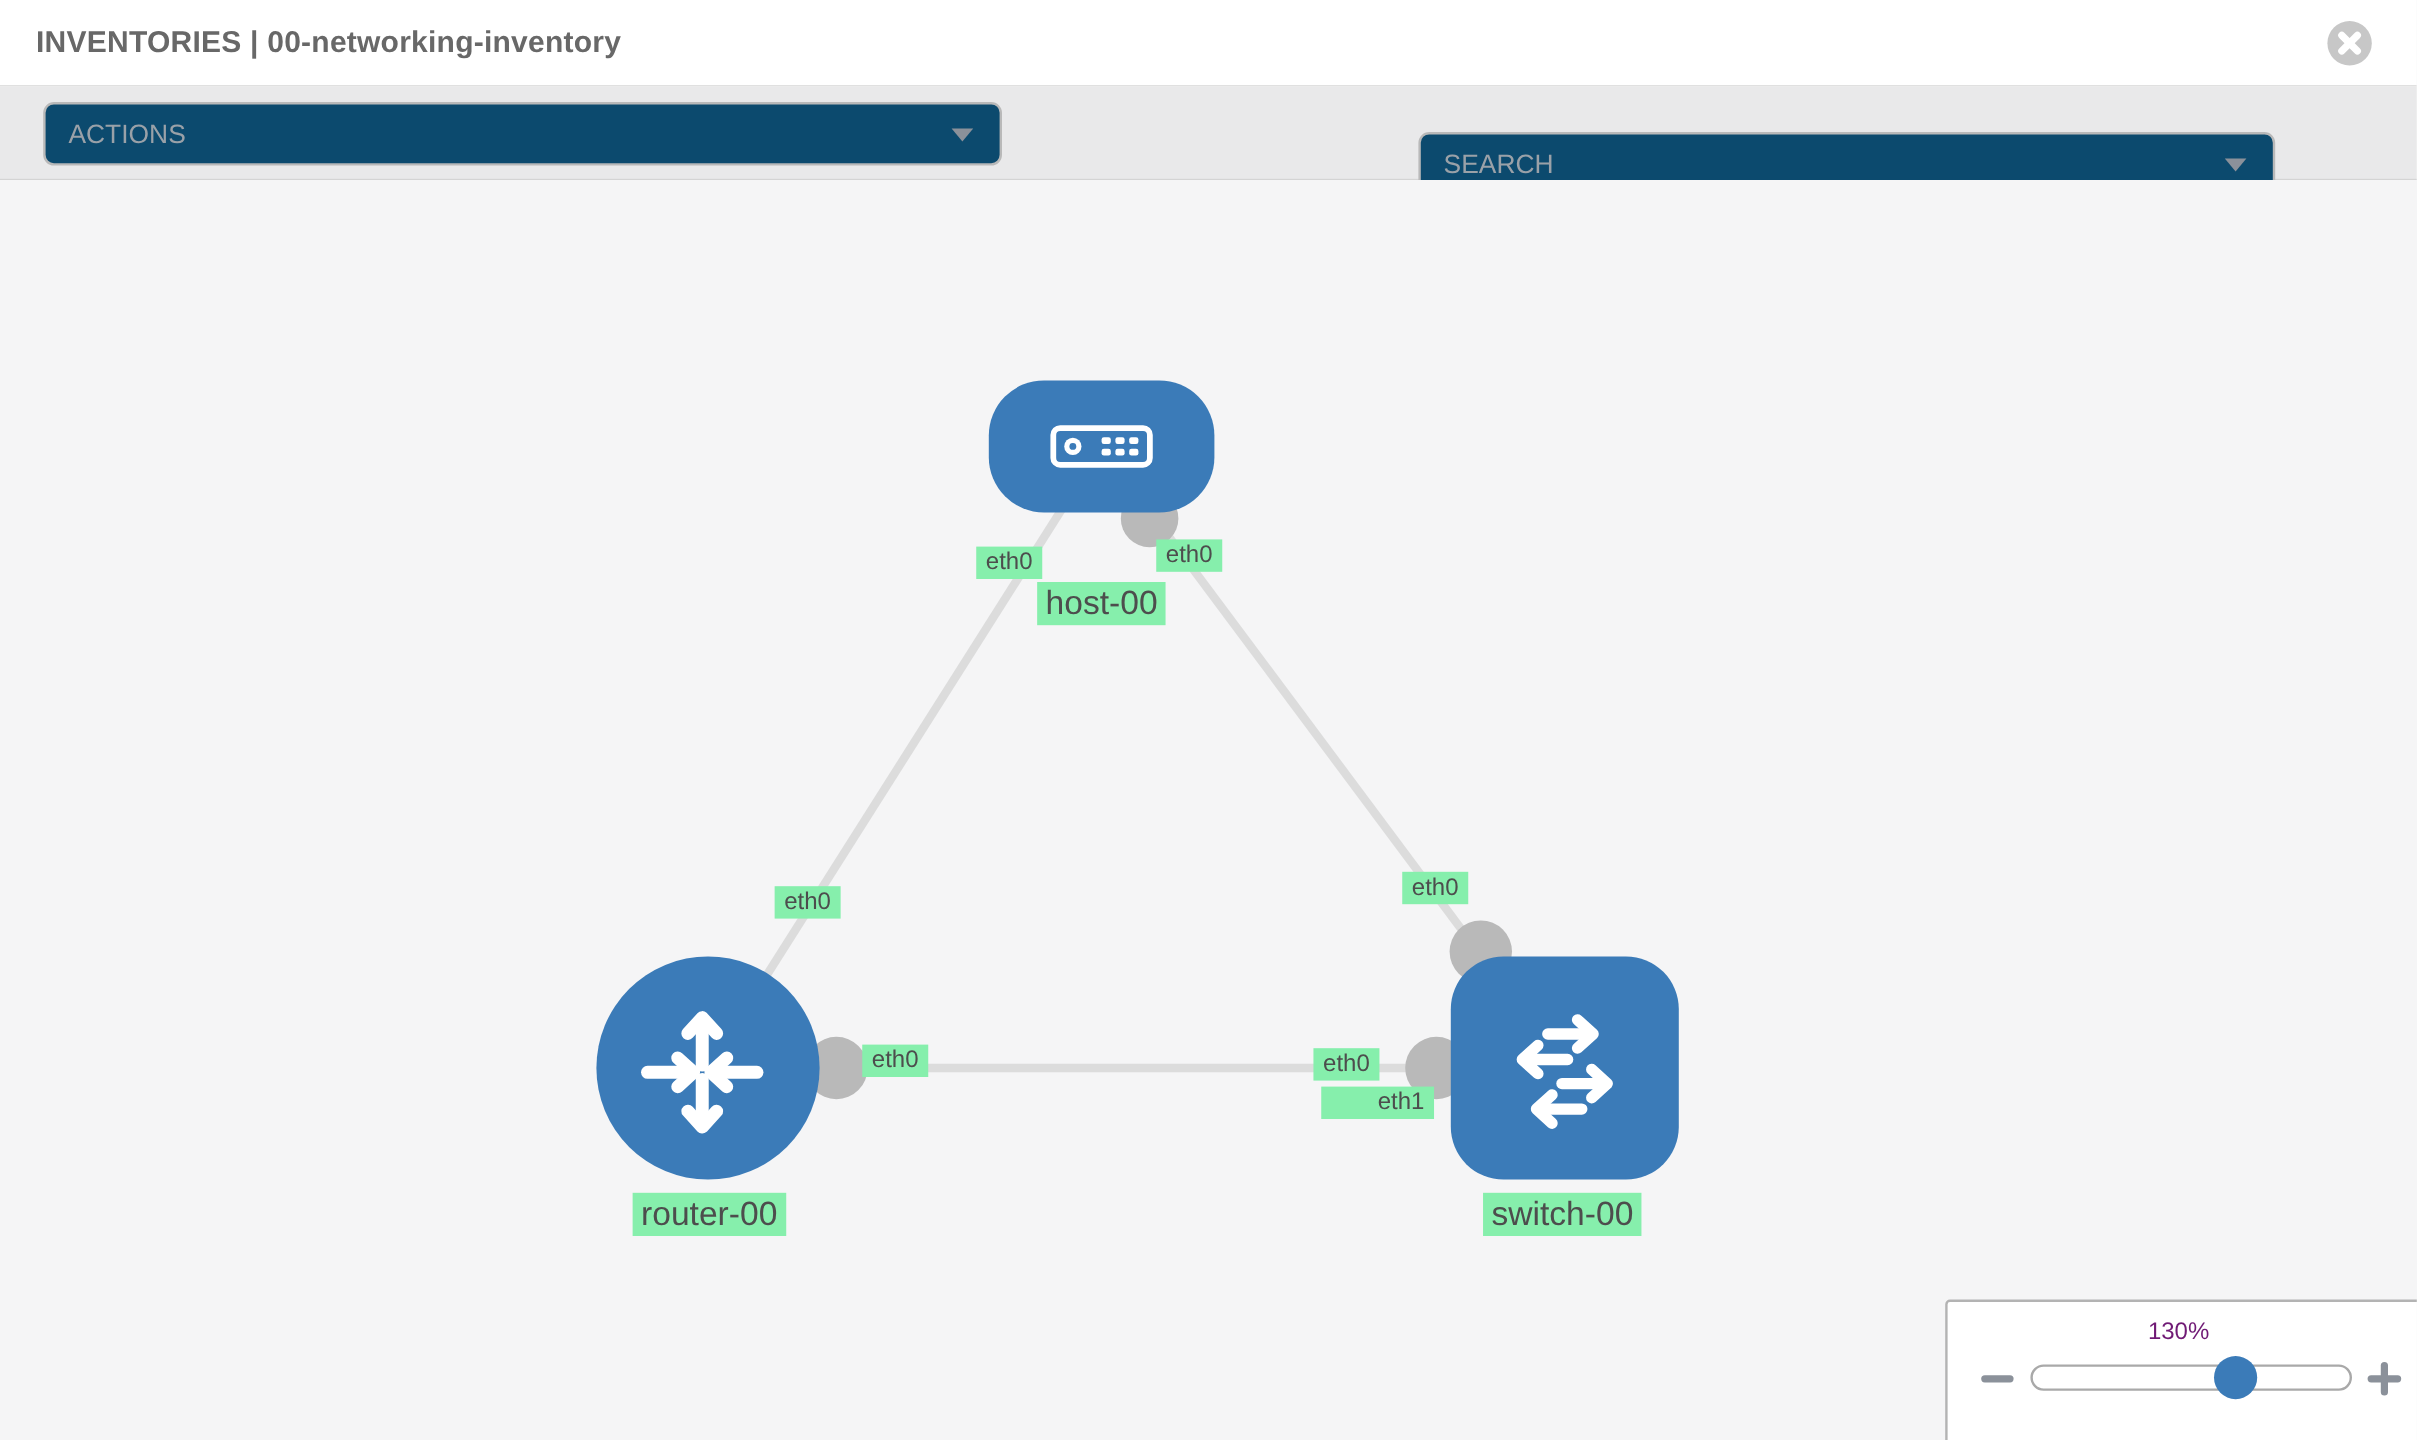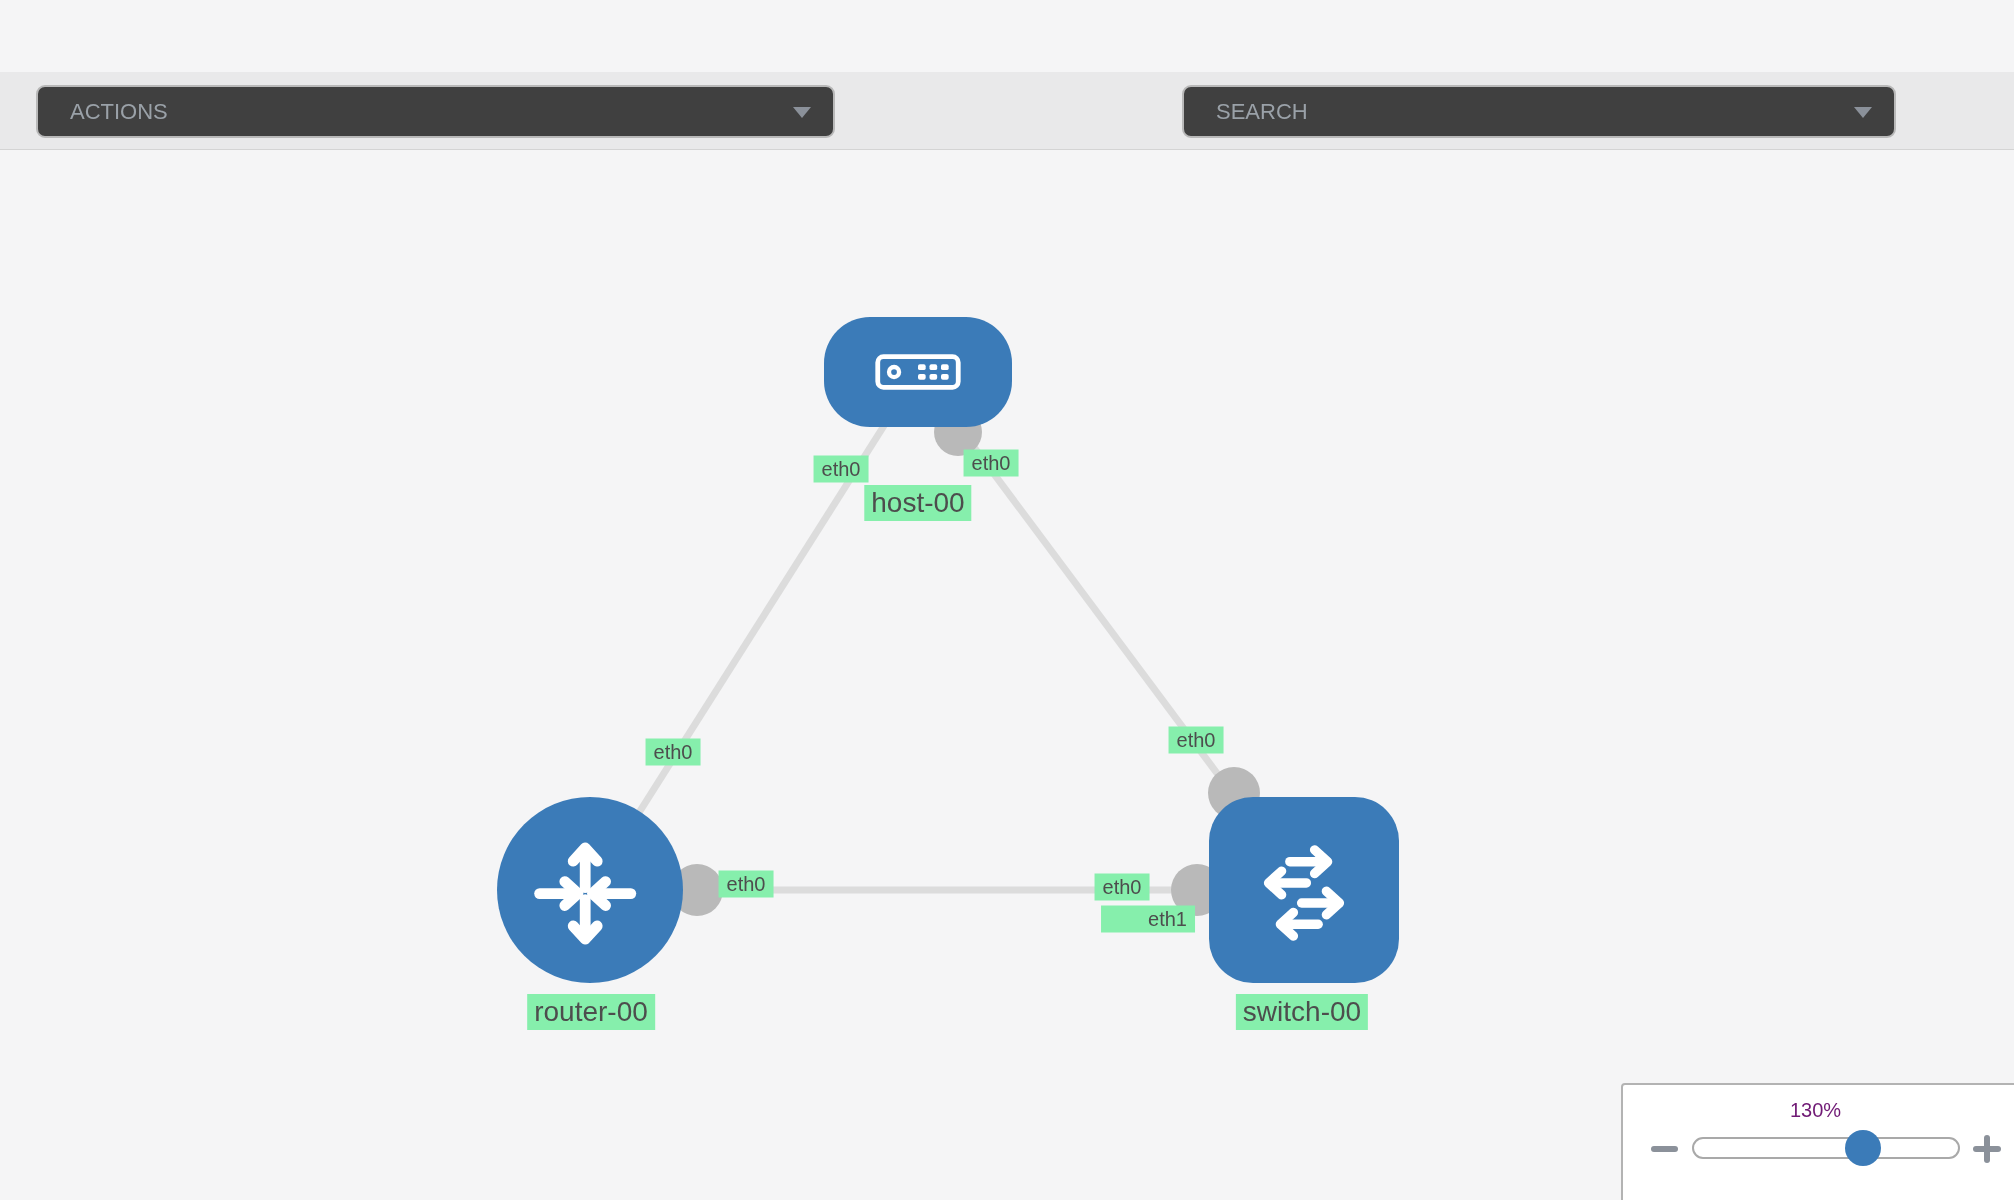--- a/index.html
+++ b/index.html
@@ -11,25 +11,25 @@
   .header { position:absolute; top:0; left:0; width:100%; height:72px;
     background:#ffffff; border-bottom:1px solid #d9d9d9; }
   .header .title { position:absolute; left:30px; top:50%; transform:translateY(-50%);
     font-size:25px; font-weight:bold; color:#686868; letter-spacing:0.2px; }
   .close-btn { position:absolute; right:36px; top:16px; width:40px; height:40px;
     cursor:pointer; }
 
   
   .toolbar { position:absolute; top:72px; left:0; width:100%; height:78px;
     background:#e9e9ea; border-bottom:1px solid #d4d4d4; }
-  .combo { position:absolute; top:13px; height:53px; background:#404040;
+  .combo { position:absolute; top:13px; height:53px; background:#0c4a6e;
     border:2px solid #b9b9b9; border-radius:9px; display:flex; align-items:center;
-    padding:0 32px; cursor:pointer; }
+    padding:0 19px; cursor:pointer; }
   .combo-actions { left:36px; width:799px; }
-  .combo-search  { left:1182px; width:714px; }
+  .combo-search  { left:1182px; width:714px;margin-top:25px; }
   .combo .ph { font-size:22px; color:#9aa1a8; }
   .caret { position:absolute; right:22px; top:50%; margin-top:-5px; width:0; height:0;
     border-left:9px solid transparent; border-right:9px solid transparent;
     border-top:11px solid #8b919a; }
   .tool-icon { position:absolute; top:97px; width:34px; height:34px; cursor:pointer; }
   .tool-icon.wrench { left:1050px; }
   .tool-icon.key { left:1119px; }
 
   
   .canvas { position:absolute; top:150px; left:0; width:2014px; height:1050px;
@@ -62,20 +62,30 @@
   .ztrack { position:absolute; left:69px; top:10px; width:268px; height:22px;
     background:#ffffff; border:2px solid #a9a9a9; border-radius:11px; cursor:pointer; }
   .zhandle { position:absolute; left:64%; top:-9px; width:36px; height:36px; margin-left:-18px;
     border-radius:50%; background:#3b7bb8; cursor:grab; }
 </style>
 </head>
 <body>
 
 <div class="app">
 
+  <div class="header">
+    <div class="title">INVENTORIES | 00-networking-inventory</div>
+    <div class="close-btn">
+      <svg width="40" height="40" viewBox="0 0 40 40">
+        <circle cx="20" cy="20" r="18.5" fill="#c7c7c7"></circle>
+        <line x1="13.5" y1="13.5" x2="26.5" y2="26.5" stroke="#ffffff" stroke-width="6" stroke-linecap="round"></line>
+        <line x1="26.5" y1="13.5" x2="13.5" y2="26.5" stroke="#ffffff" stroke-width="6" stroke-linecap="round"></line>
+      </svg>
+    </div>
+  </div>
 
   <div class="toolbar">
     <div class="combo combo-actions">
       <span class="ph">ACTIONS</span>
       <span class="caret"></span>
     </div>
 
     <div class="tool-icon wrench">
       <svg width="34" height="34" viewBox="0 0 34 34">
         <circle cx="22.5" cy="9.5" r="7.5" fill="#7b828b"></circle>

